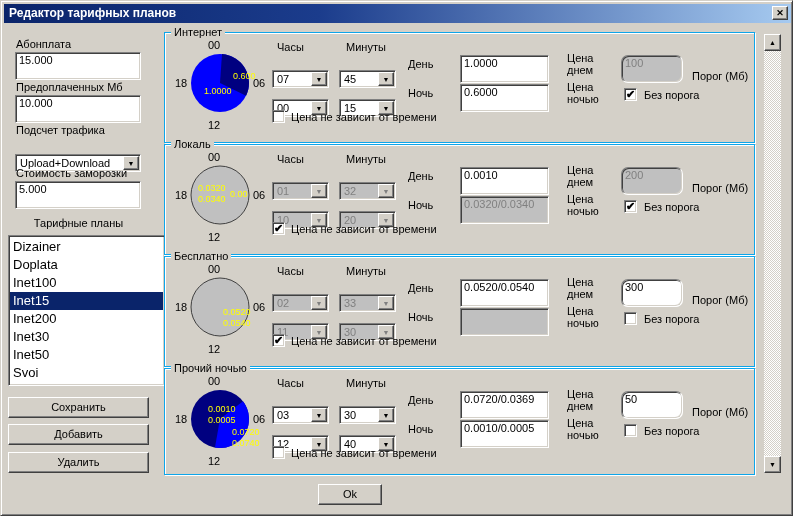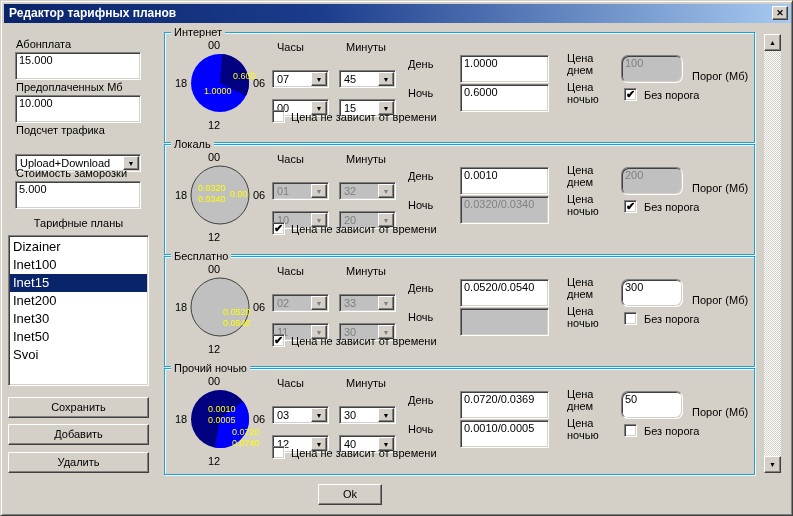--- a/index.html
+++ b/index.html
@@ -55,21 +55,21 @@
   }
   .checkbox .check{display:none;font-size:11px;line-height:11px;font-weight:bold;color:#000;}
   .checkbox.checked .check{display:block;}
   .btn{
     position:absolute;background:#d4d0c8;text-align:center;
     border:1px solid;border-color:#fff #404040 #404040 #fff;
     box-shadow:inset -1px -1px 0 #808080, inset 1px 1px 0 #d4d0c8;
     font-size:11px;cursor:default;
   }
   .listbox{
-    position:absolute;left:7px;top:234px;width:141px;height:151px;background:#fff;
+    position:absolute;left:7px;top:234px;width:157px;height:151px;background:#fff;
     border:1px solid;border-color:#808080 #fff #fff #808080;
     box-shadow:inset 1px 1px 0 #404040, inset -1px -1px 0 #d4d0c8;
     padding:2px 1px;overflow:hidden;
   }
   .list-item{height:18px;font-size:13px;line-height:17px;padding-left:3px;white-space:nowrap;}
   .list-item.selected{background:#0a246a;color:#fff;}
   .group{
     position:absolute;left:163px;width:591px;
     border:1px solid #0ea5e9;
     box-shadow:inset 1px 1px 0 #fff, 1px 1px 0 #fff;
@@ -126,20 +126,21 @@
     <span class="combo-text">Upload+Download</span>
     <span class="combo-btn">▼</span>
   </div>
 
   <span class="lbl" style="left:15px;top:166px">Стоимость заморозки</span>
   <div class="edit" style="left:14px;top:180px;width:126px">5.000</div>
 
   <span class="lbl" style="left:7px;top:216px;width:141px;text-align:center">Тарифные планы</span>
   <div class="listbox">
     <div class="list-item">Dizainer</div>
+    <div class="list-item">Doplata</div>
     <div class="list-item">Inet100</div>
     <div class="list-item selected">Inet15</div>
     <div class="list-item">Inet200</div>
     <div class="list-item">Inet30</div>
     <div class="list-item">Inet50</div>
     <div class="list-item">Svoi</div>
   </div>
 
   <div class="btn side-btn" style="top:396px">Сохранить</div>
   <div class="btn side-btn" style="top:451px">Удалить</div>

